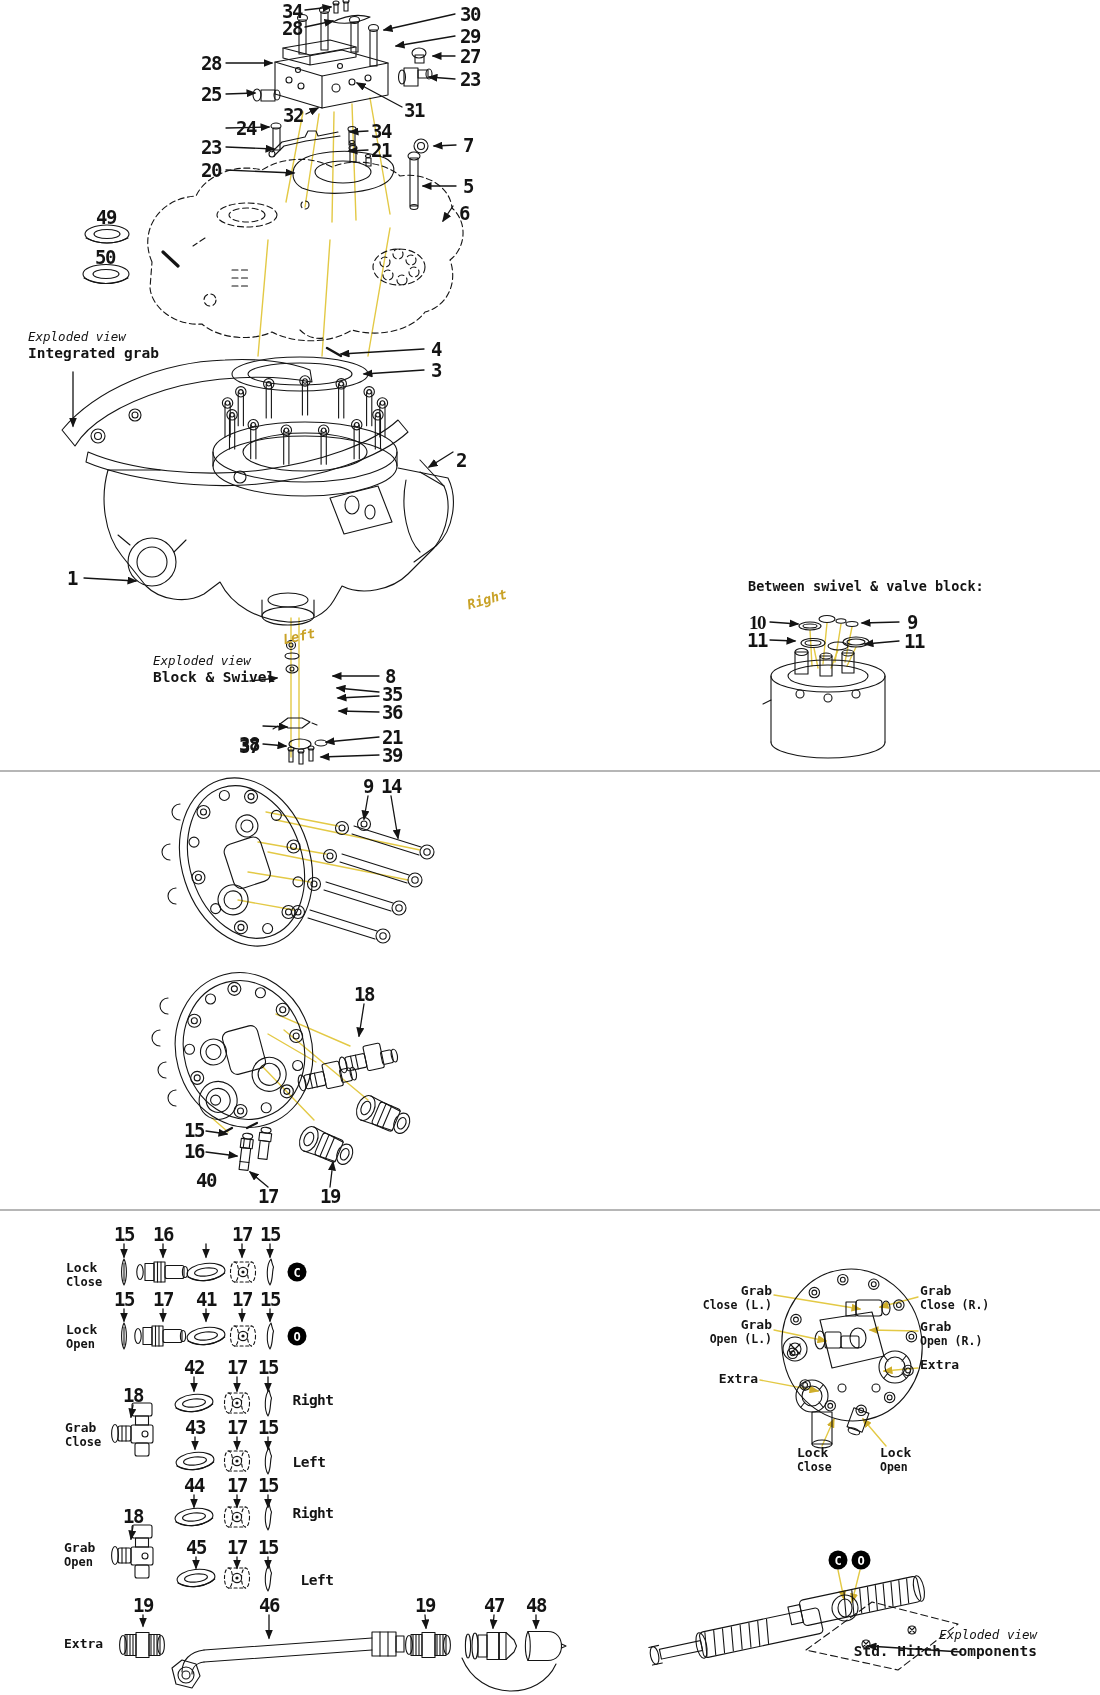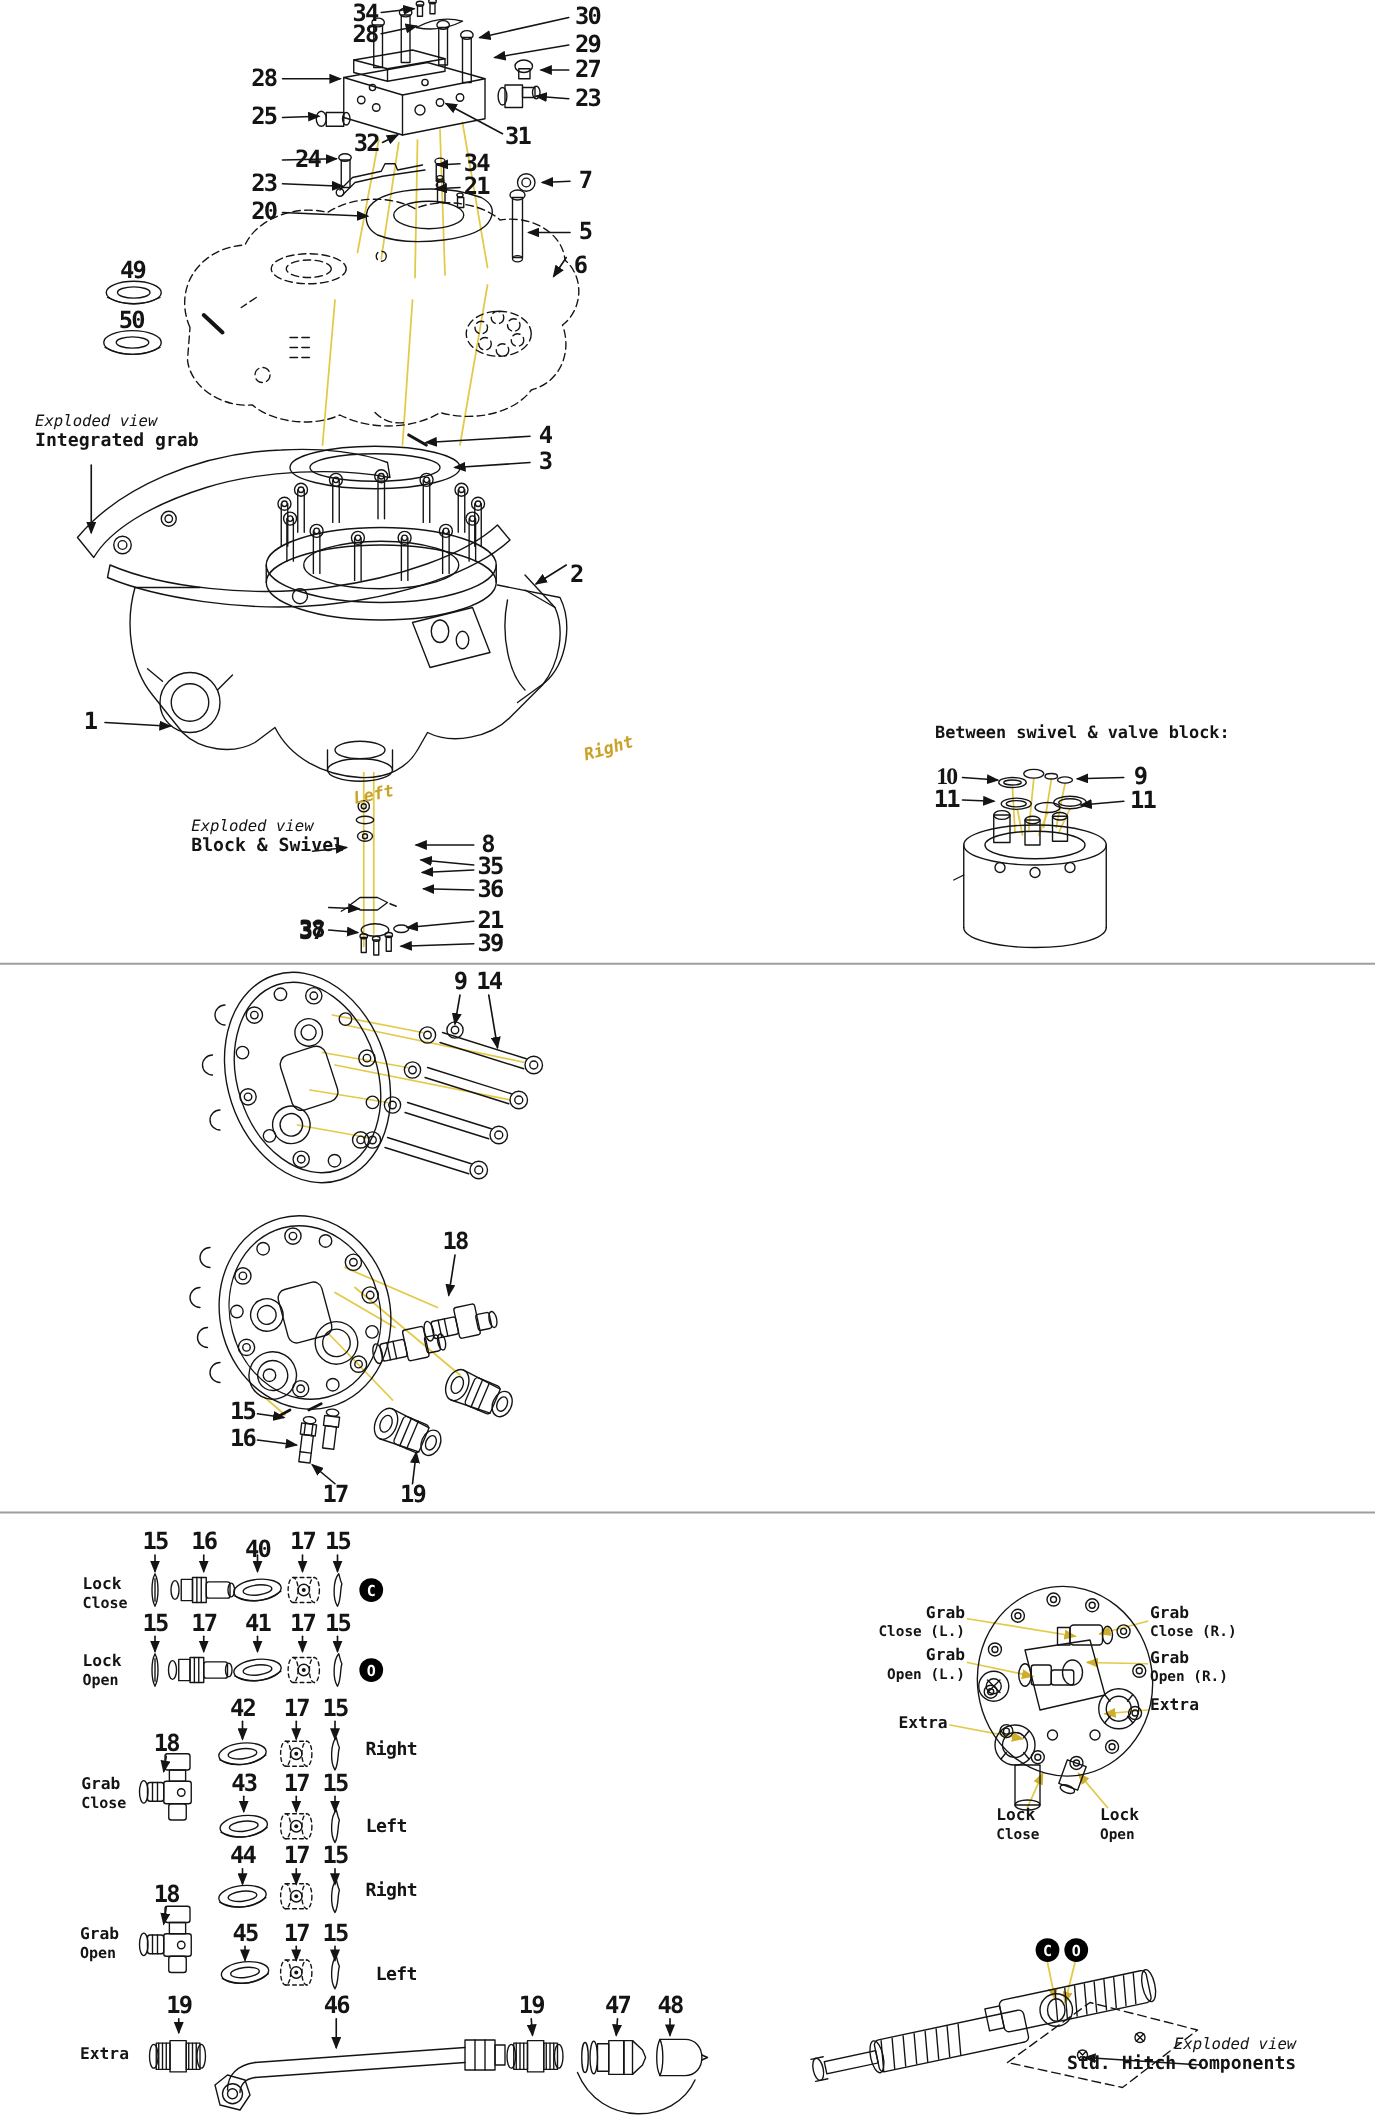--- a/index.html
+++ b/index.html
@@ -726,21 +726,21 @@
       <div class="lbl n" style="left: 914px; top: 641px;">11</div>
       <div class="lbl n" style="left: 368px; top: 786px;">9</div>
       <div class="lbl n" style="left: 391px; top: 786px;">14</div>
       <div class="lbl n" style="left: 364px; top: 994px;">18</div>
       <div class="lbl n" style="left: 194px; top: 1130px;">15</div>
       <div class="lbl n" style="left: 194px; top: 1151px;">16</div>
       <div class="lbl n" style="left: 268px; top: 1196px;">17</div>
       <div class="lbl n" style="left: 330px; top: 1196px;">19</div>
       <div class="lbl n" style="left: 124px; top: 1234px;">15</div>
       <div class="lbl n" style="left: 163px; top: 1234px;">16</div>
-      <div class="lbl n" style="left: 206px; top: 1240px;">40</div>
+      <div class="lbl n" style="left: 206px; top: 1180px;">40</div>
       <div class="lbl n" style="left: 242px; top: 1234px;">17</div>
       <div class="lbl n" style="left: 270px; top: 1234px;">15</div>
       <div class="lbl n" style="left: 124px; top: 1299px;">15</div>
       <div class="lbl n" style="left: 163px; top: 1299px;">17</div>
       <div class="lbl n" style="left: 206px; top: 1299px;">41</div>
       <div class="lbl n" style="left: 242px; top: 1299px;">17</div>
       <div class="lbl n" style="left: 270px; top: 1299px;">15</div>
       <div class="lbl n" style="left: 194px; top: 1367px;">42</div>
       <div class="lbl n" style="left: 237px; top: 1367px;">17</div>
       <div class="lbl n" style="left: 268px; top: 1367px;">15</div>

